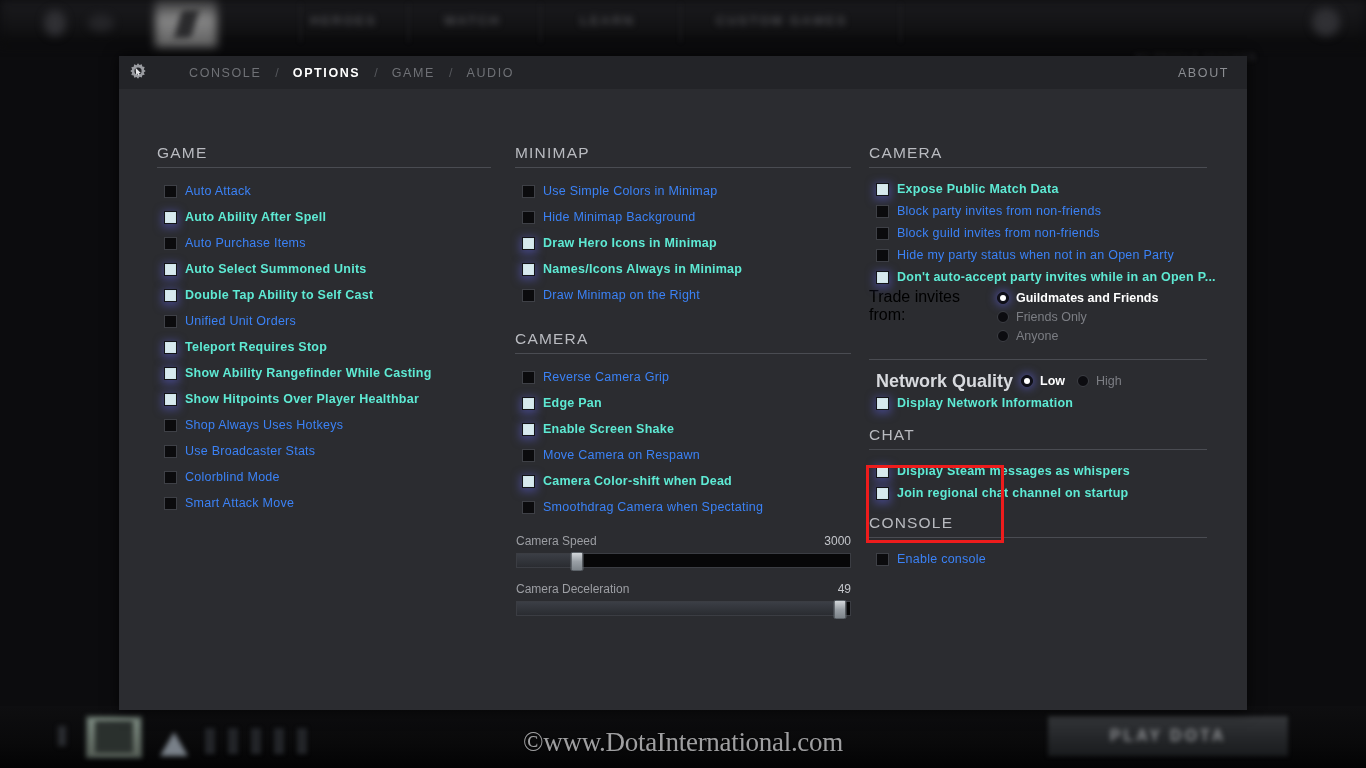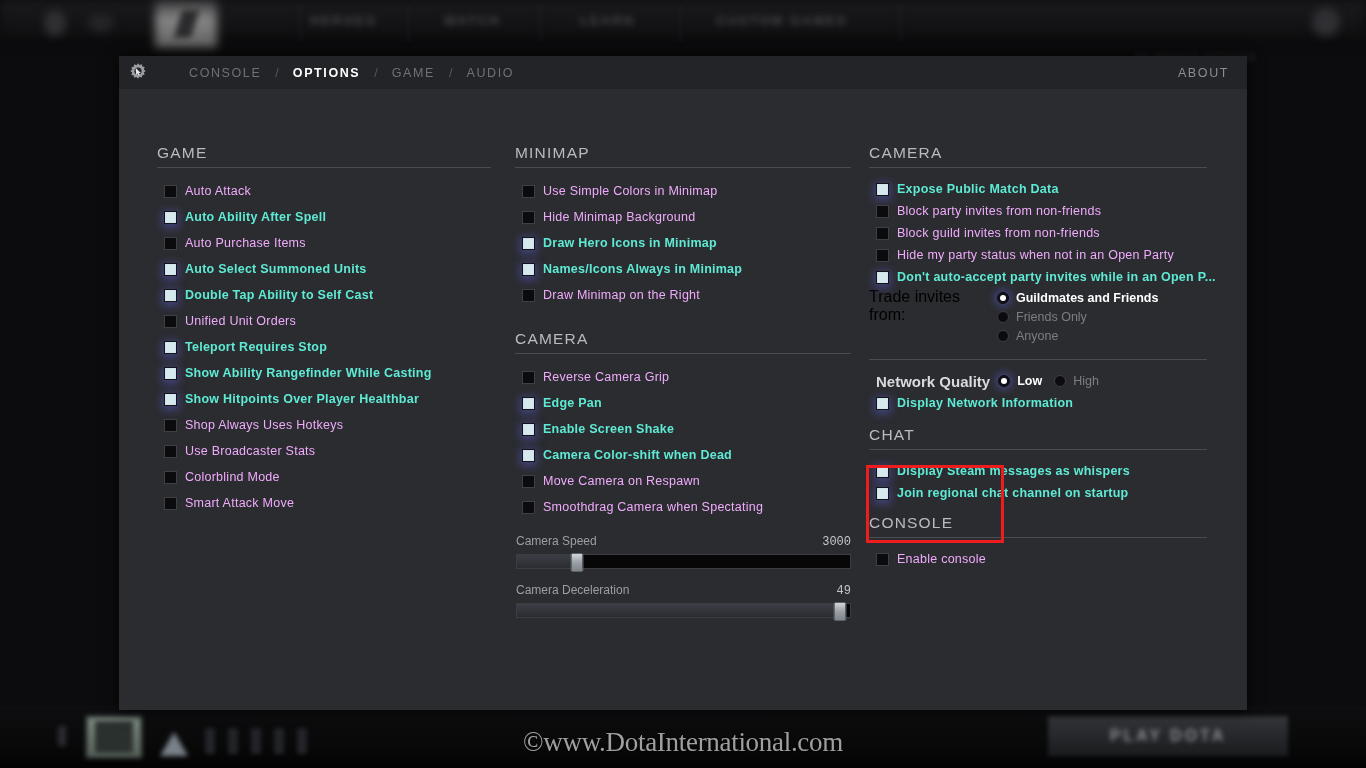--- a/index.html
+++ b/index.html
@@ -164,32 +164,32 @@
   .chk-row.on .cbox {
     border: 1px solid #141418;
     background: #cfe4ea;
     box-shadow: 0 2px 9px 2px rgba(86,88,190,.55);
   }
   .chk-row.on .cbox::after {
     content: ""; position: absolute; inset: 1px;
     background: #d7e9ee;
   }
   .chk-label {
-    color: #f0abfc; font-size: 12.5px; letter-spacing: .25px;
+    color: #3b82f6; font-size: 12.5px; letter-spacing: .25px;
     white-space: nowrap;
   }
   .chk-row.on .chk-label { color: #5eead4; font-weight: bold; }
 
   
   .radio-group { padding-left: 7px; }
   .radio-line {
     display: flex; align-items: center; height: 19px;
   }
   .radio-line .lead {
-    color: #7c7e84; font-size: 15px; margin-right: 8px; white-space: nowrap;
+    color: #7c7e84; font-size: 18px; margin-right: 8px; white-space: nowrap;
   }
   .radio-line .lead.strong { color: #d8dade; font-weight: bold; }
   .rbox {
     position: relative; width: 12px; height: 12px; flex: 0 0 12px;
     border-radius: 50%;
     background: #0c0c10;
     border: 1px solid #3c3e44;
     margin-right: 7px;
   }
   .radio-item { display: flex; align-items: center; margin-right: 12px; }
@@ -214,21 +214,21 @@
   }
   .indent-trade { width: 128px; flex: 0 0 128px; }
 
   
   .slider-block { margin-top: 14px; padding-left: 1px; }
   .slider-head {
     display: flex; justify-content: space-between; align-items: baseline;
     margin-bottom: 5px;
   }
   .slider-name { color: #9c9ea3; font-size: 12px; }
-  .slider-val  { color: #c4c6cb; font-size: 12px; font-family: Liberation Mono, monospace; }
+  .slider-val  { color: #c4c6cb; font-size: 12px; }
   .slider-track {
     position: relative; height: 15px;
     background: #070708;
     border: 1px solid #3b3d43;
   }
   .slider-fill {
     position: absolute; left: 0; top: 0; bottom: 0;
     background: linear-gradient(180deg,#3b3e45,#2a2c31);
   }
   .slider-thumb {
@@ -408,27 +408,27 @@
             <span class="chk-label">Reverse Camera Grip</span>
           </div>
         <div class="chk-row on">
             <span class="cbox"></span>
             <span class="chk-label">Edge Pan</span>
           </div>
         <div class="chk-row on">
             <span class="cbox"></span>
             <span class="chk-label">Enable Screen Shake</span>
           </div>
+        <div class="chk-row">
+            <span class="cbox"></span>
+            <span class="chk-label">Move Camera on Respawn</span>
+          </div>
         <div class="chk-row on">
             <span class="cbox"></span>
             <span class="chk-label">Camera Color-shift when Dead</span>
-          </div>
-        <div class="chk-row">
-            <span class="cbox"></span>
-            <span class="chk-label">Move Camera on Respawn</span>
           </div>
         <div class="chk-row">
             <span class="cbox"></span>
             <span class="chk-label">Smoothdrag Camera when Spectating</span>
           </div>
       </div>
 
       <div class="slider-block">
         <div class="slider-head">
           <span class="slider-name">Camera Speed</span>

